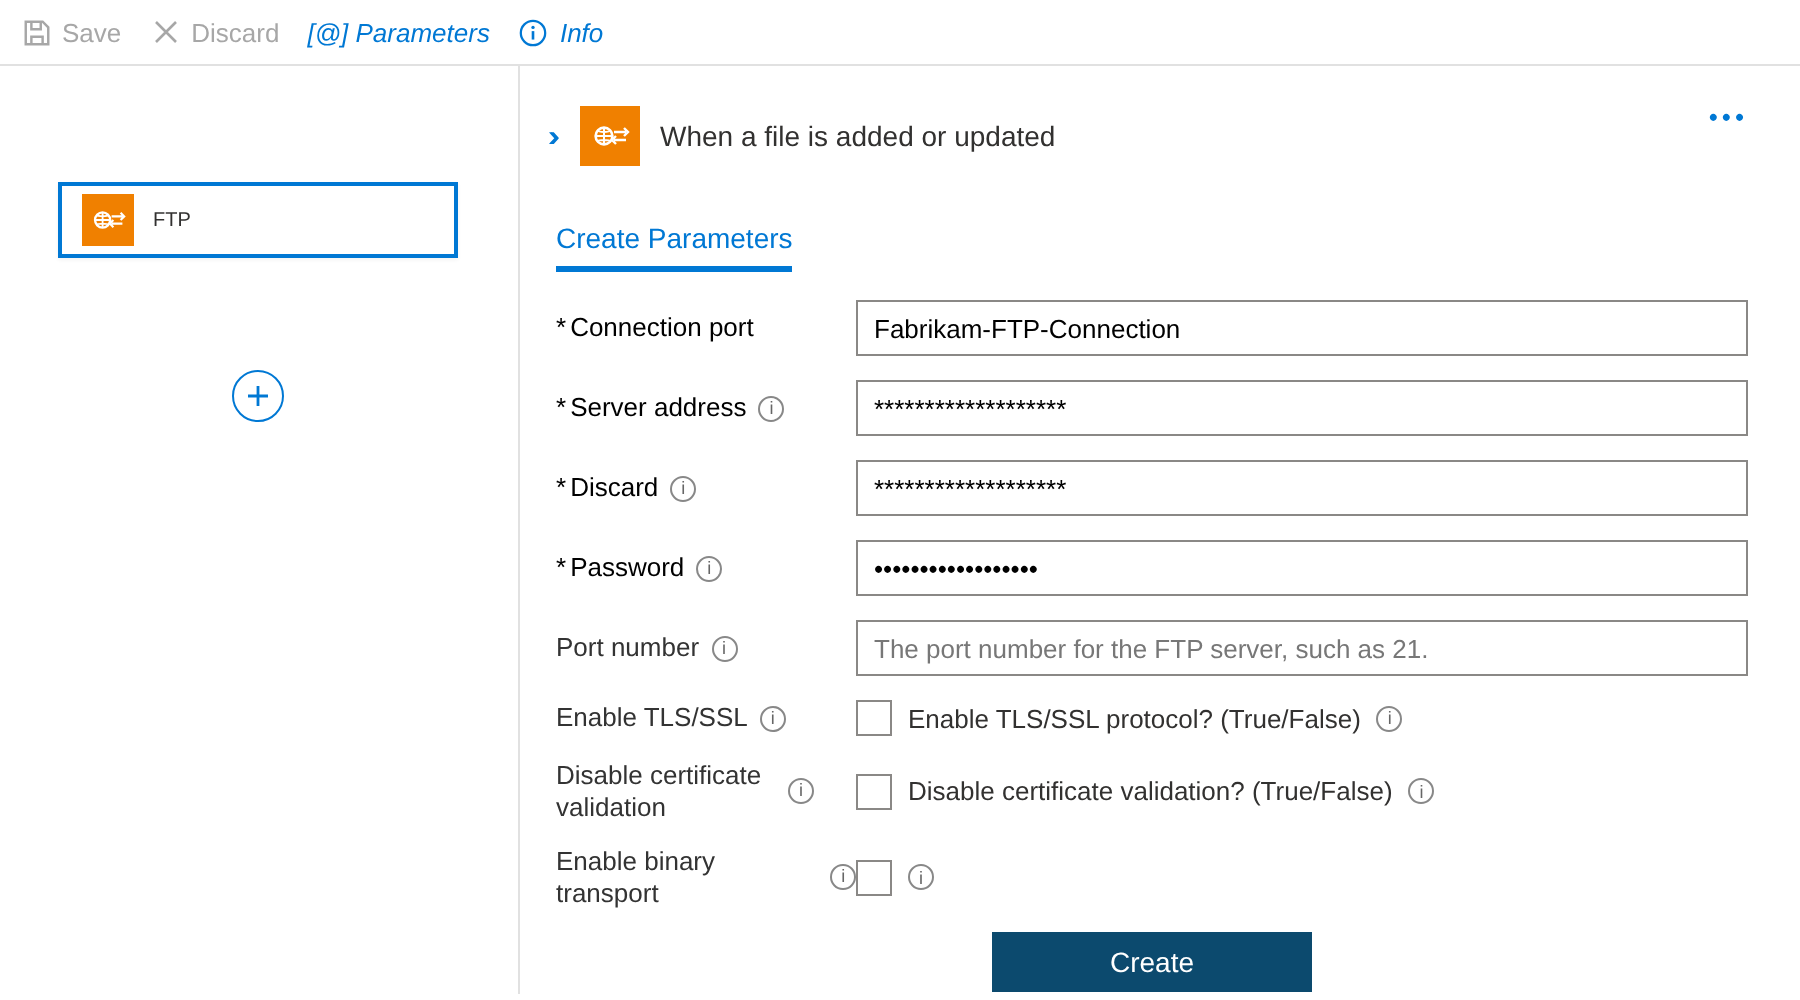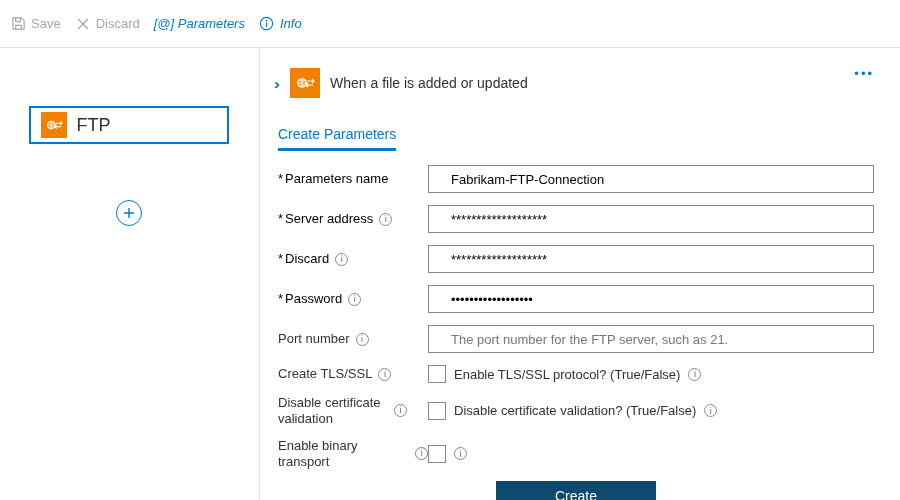--- a/index.html
+++ b/index.html
@@ -1,19 +1,19 @@
 <!DOCTYPE html>
 <html><head>
 <meta charset="utf-8">
 <style>
   * { box-sizing: border-box; margin: 0; padding: 0; font-family: "Segoe UI", Arial, sans-serif; }
   body { width: 900px; height: 500px; background: #fff; overflow: hidden; font-size: 13px; color: #323130; }
 
   
-  .toolbar { display: flex; align-items: center; height: 48px; padding: 0 10px; border-bottom: 1px solid #e1e1e1; gap: 14px; }
+  .toolbar { display: flex; align-items: center; height: 33px; padding: 0 10px; border-bottom: 1px solid #e1e1e1; gap: 14px; }
   .tb-item { display: flex; align-items: center; gap: 5px; cursor: pointer; user-select: none; }
   .tb-disabled { color: #a7a7a7; }
   .tb-blue { color: #0078d4; font-style: italic; }
   .tb-icon { display: inline-flex; width: 16px; height: 16px; align-items: center; justify-content: center; }
 
   
   .main { display: flex; height: calc(100% - 36px); }
 
   .left-pane { width: 260px; border-right: 1px solid #e1e1e1; padding: 58px 22px 0 20px; display: flex; flex-direction: column; align-items: center; }
   .ftp-card { width: 200px; height: 38px; border: 2px solid #0078d4; background: #fff; display: flex; align-items: center; padding: 0 10px; gap: 10px; box-shadow: 0 1px 2px rgba(0,0,0,0.05); }
@@ -31,21 +31,21 @@
   .tab { display: inline-block; padding: 6px 0; color: #0078d4; border-bottom: 3px solid #0078d4; font-size: 14px; }
 
   .form { margin-left: 4px; }
   .row { display: flex; align-items: center; margin-bottom: 12px; }
   .label { width: 150px; font-size: 13px; color: #333; display: flex; align-items: center; gap: 6px; line-height: 1.2; }
   .label.multiline { width: 150px; }
   .req { color: #000; }
   .req::before { content: "*"; color: #000; margin-right: 2px; }
   .info-i { display: inline-flex; width: 13px; height: 13px; border: 1px solid #888; border-radius: 50%; align-items: center; justify-content: center; font-size: 9px; color: #666; font-style: normal; cursor: default; }
   .field { flex: 1; }
-  .field input[type="text"], .field input[type="password"] { width: 100%; height: 28px; border: 1px solid #8a8886; padding: 0 22px; font-size: 13px; font-family: inherit; }
+  .field input[type="text"], .field input[type="password"] { width: 100%; height: 28px; border: 1px solid #8a8886; padding: 0 8px; font-size: 13px; font-family: inherit; }
   .field input::placeholder { color: #777; }
 
   .check-row { display: flex; align-items: center; gap: 8px; }
   .check-row input[type="checkbox"] { width: 18px; height: 18px; border: 1px solid #8a8886; appearance: none; cursor: pointer; }
   .check-label-text { font-size: 13px; }
 
   .create-row { display: flex; justify-content: center; margin-top: 10px; }
   .create-btn { background: #0c4a6e; color: #fff; border: none; width: 160px; height: 30px; font-size: 14px; cursor: pointer; }
 
   svg { display: block; }
@@ -89,21 +89,21 @@
 
   <div class="left-pane">
     <div class="ftp-card">
       <span class="ftp-icon-box">
         <svg width="18" height="14" viewBox="0 0 20 14">
             <circle cx="7" cy="7" r="4.2" fill="none" stroke="#fff" stroke-width="1.3"></circle>
             <path d="M7 2.8v8.4M2.8 7h8.4M3.5 4.2c1 1 6 1 7 0M3.5 9.8c1-1 6-1 7 0" stroke="#fff" stroke-width="1" fill="none"></path>
             <path d="M12 5h6M12 9h6M17 3l2 2-2 2M13 7l-2 2 2 2" stroke="#fff" stroke-width="1.2" fill="none"></path>
           </svg>
       </span>
-      <span style="font-size:18px;">FTP</span>
+      <span style="font-size:10px;">FTP</span>
     </div>
     <div class="add-circle">
       <svg width="14" height="14" viewBox="0 0 14 14">
           <path stroke="#0078d4" stroke-width="1.4" d="M7 2v10M2 7h10"></path>
         </svg>
     </div>
   </div>
 
   <div class="right-pane">
     <span class="more-dots">•••</span>
@@ -122,21 +122,21 @@
     </div>
 
     <div class="tab-strip">
       <span class="tab">Create Parameters</span>
     </div>
 
     <div class="form">
 
       <div class="row">
         <div class="label">
-            <span class="req">Parameters name</span>
+            <span class="req">Connection port</span>
           </div>
         <div class="field"><input type="text" value="Fabrikam-FTP-Connection" style=""></div>
       </div>
 
       <div class="row">
         <div class="label">
             <span class="req">Server address</span>
             <i class="info-i">i</i>
           </div>
         <div class="field"><input type="text" value="*******************" style=""></div>
@@ -161,21 +161,21 @@
       <div class="row">
         <div class="label">
             <span>Port number</span>
             <i class="info-i">i</i>
           </div>
         <div class="field"><input type="text" placeholder="The port number for the FTP server, such as 21." style=""></div>
       </div>
 
       <div class="row">
         <div class="label">
-            <span>Create TLS/SSL</span>
+            <span>Enable TLS/SSL</span>
             <i class="info-i">i</i>
           </div>
         <div class="field check-row">
           <input type="checkbox" style="">
           <span class="check-label-text">Enable TLS/SSL protocol? (True/False)</span>
           <i class="info-i">i</i>
         </div>
       </div>
 
       <div class="row">

